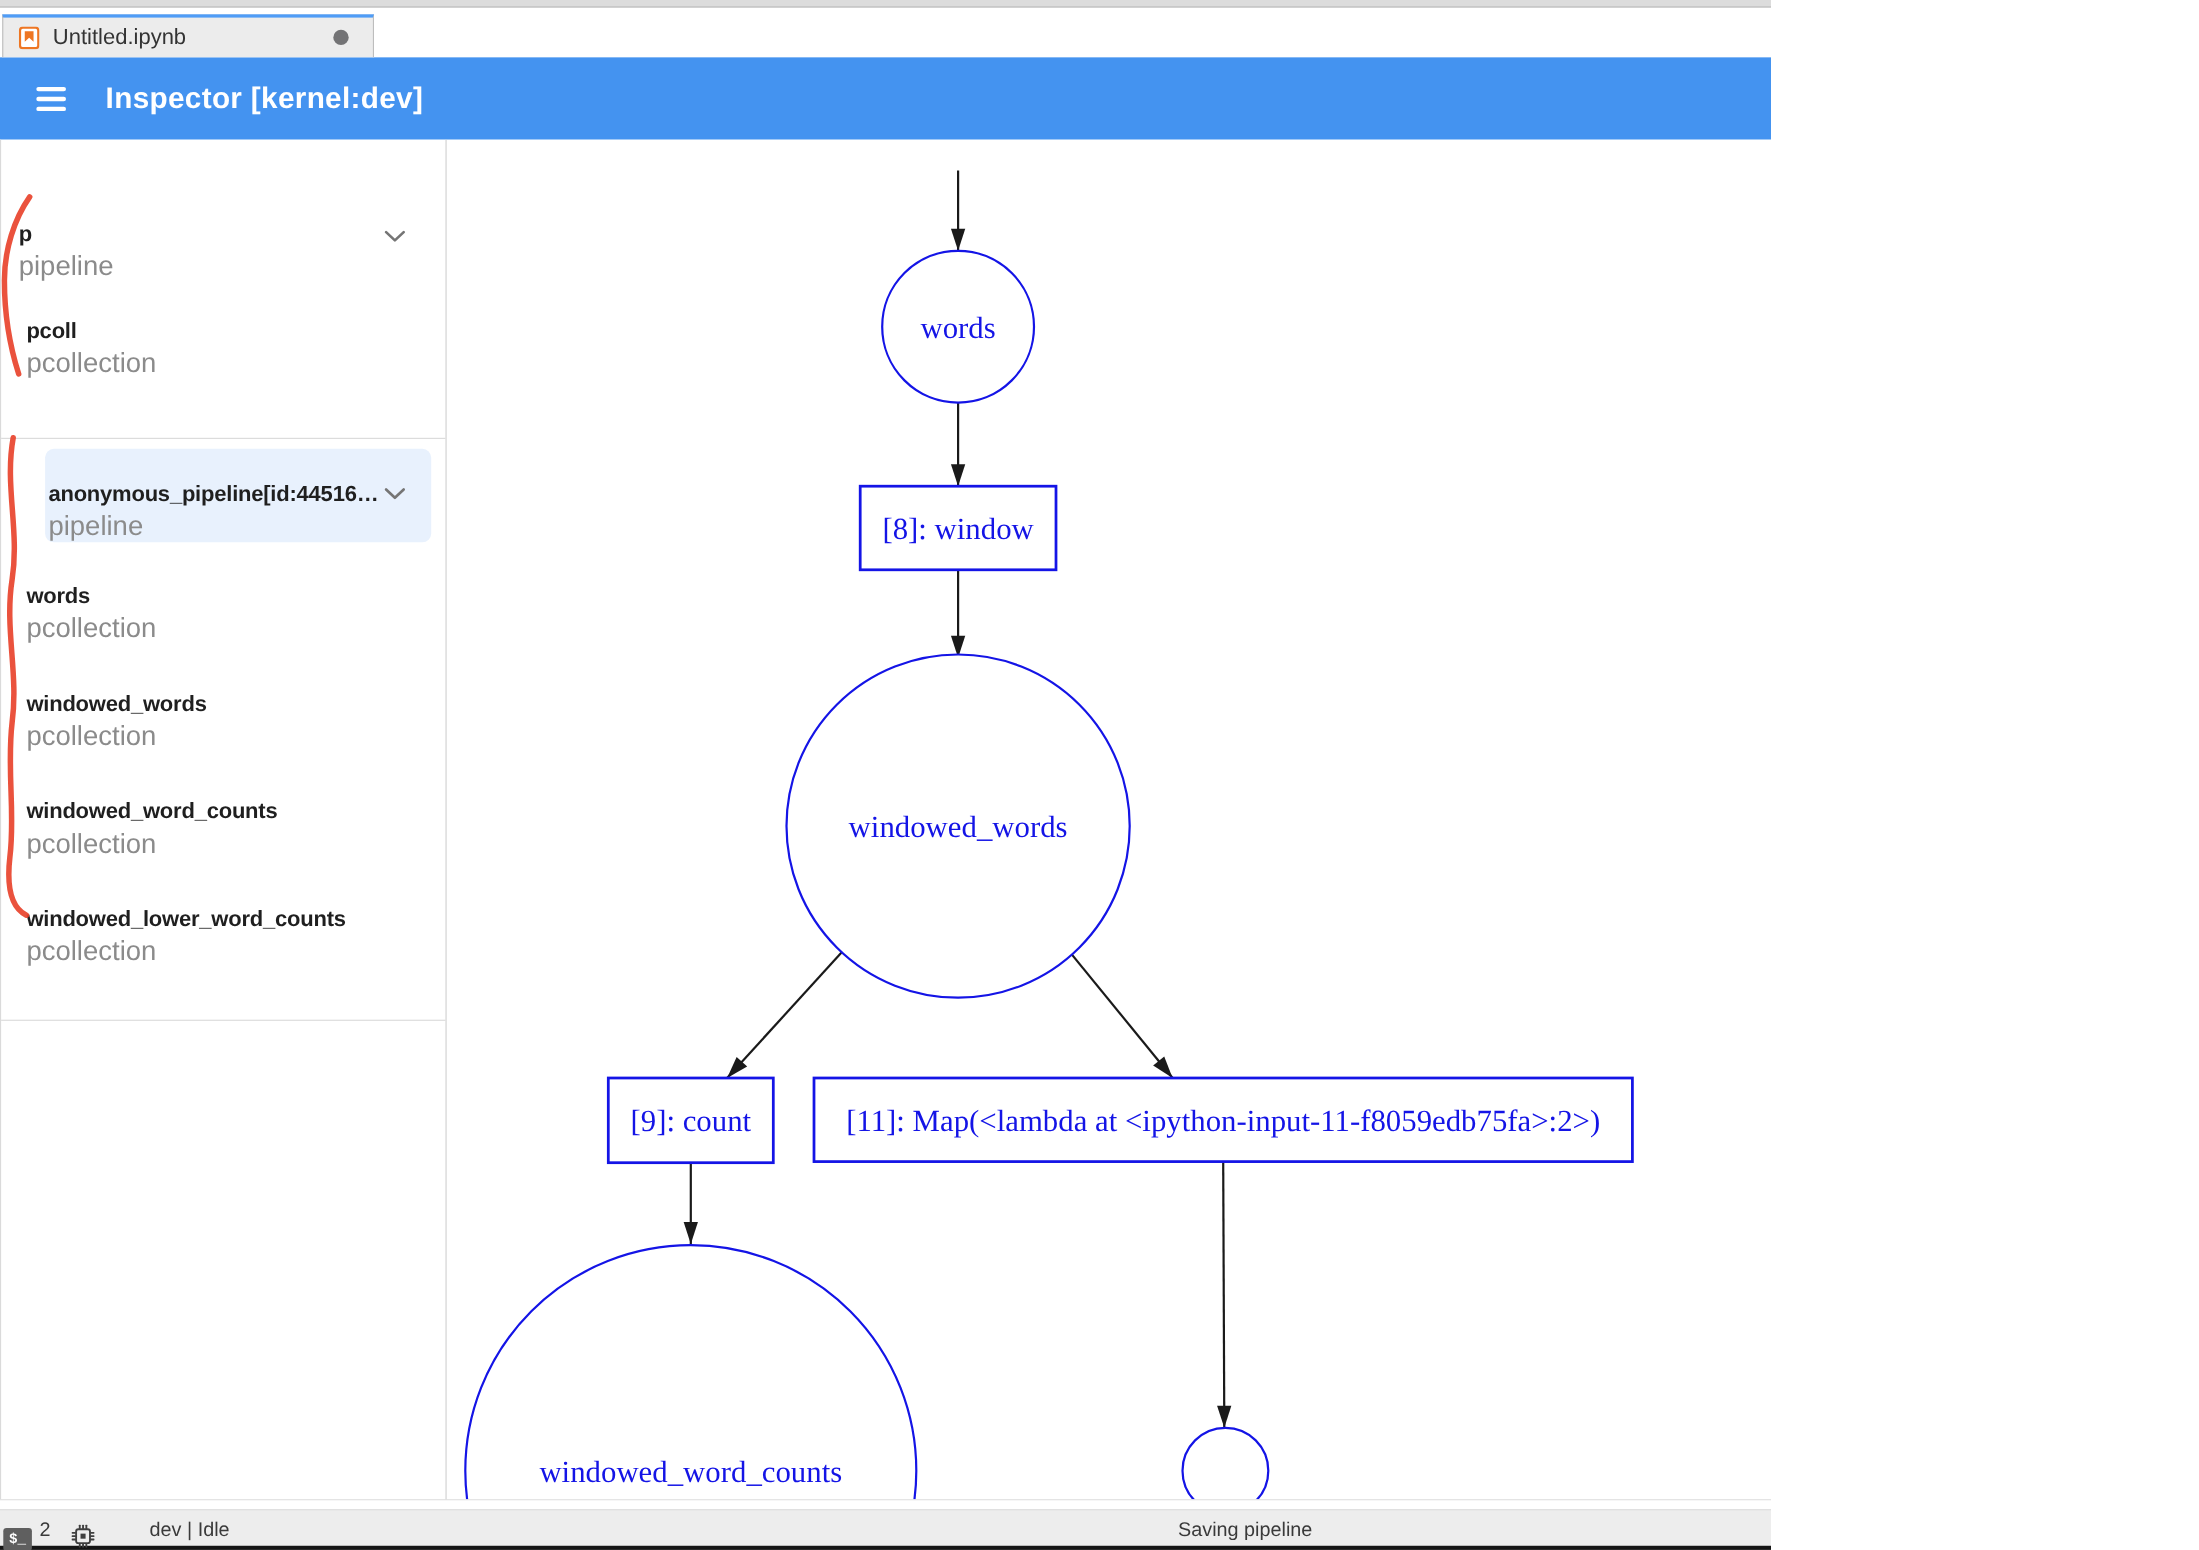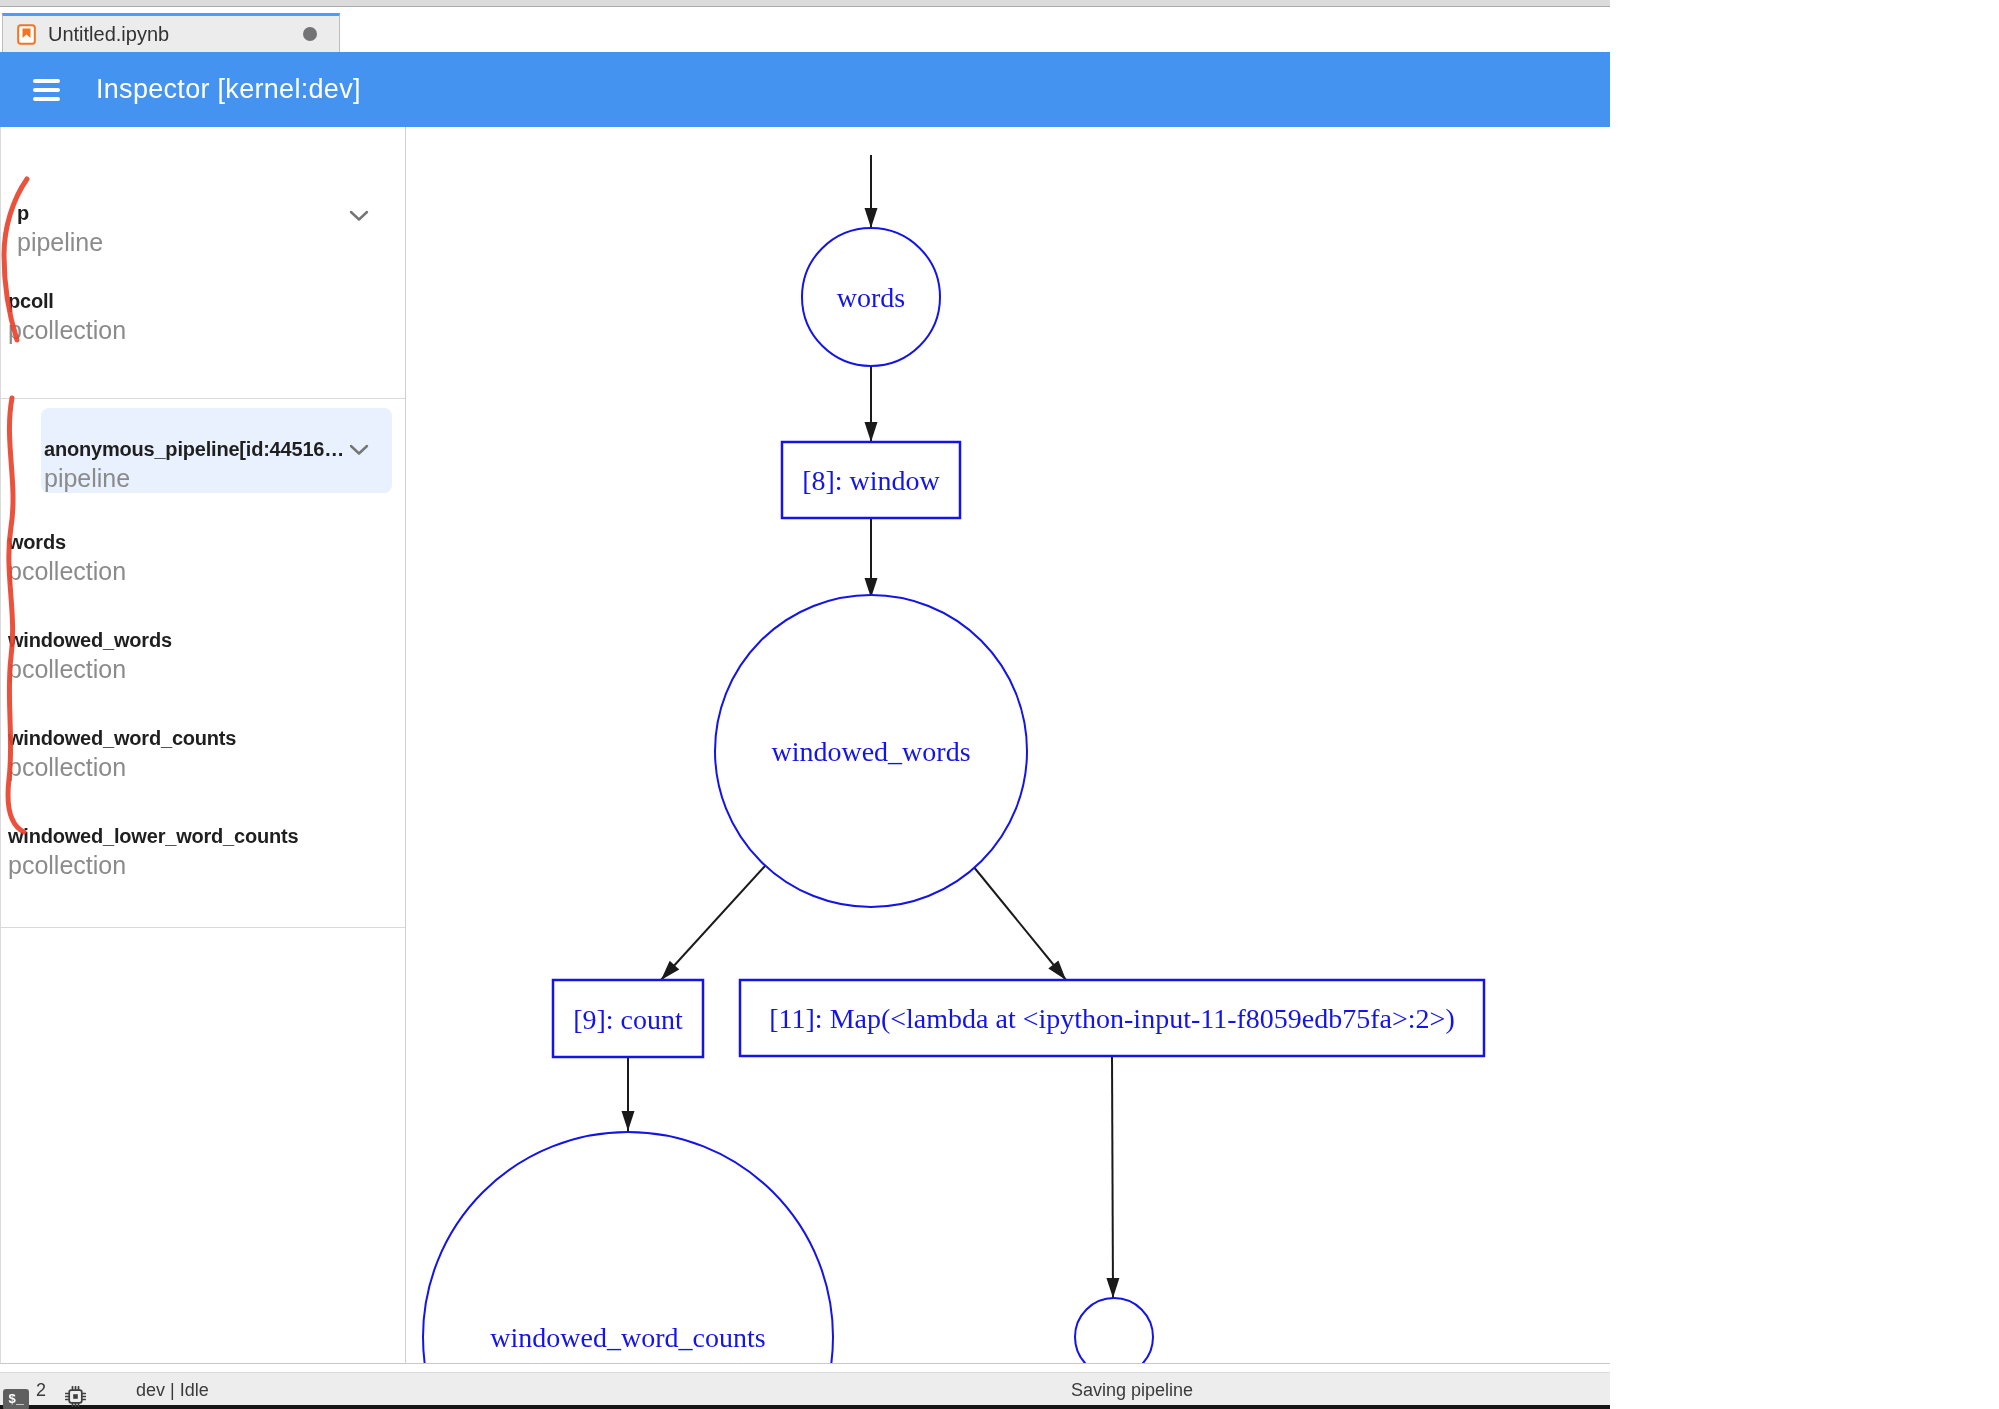--- a/index.html
+++ b/index.html
@@ -19,34 +19,34 @@
   .tab-label { font-size:20px; color:#333; white-space:nowrap; }
   .tab1 .tab-label { margin-left:12px; }
   .dirty-dot { margin-left:auto; width:14px; height:14px; border-radius:50%; background:#737375; margin-right:8px; }
   .close-x { margin-left:10px; display:flex; align-items:center; cursor:pointer; }
 
   
   .header { height:75px; display:flex; align-items:center; padding-left:33px; }
   .hamburger { width:27px; cursor:pointer; }
   .hamburger i { display:block; width:27px; height:4px; background:#fff; border-radius:2px; }
   .hamburger i + i { margin-top:5px; }
-  .title { color:#fff; font-size:27px; font-weight:normal; letter-spacing:.3px; margin-left:36px; }
+  .title { color:#fff; font-size:27px; font-weight:bold; letter-spacing:.3px; margin-left:36px; }
 
   
   .content { display:flex; height:1237px; border-bottom:1px solid #c9c9c9; }
   .sidebar { position:relative; width:406px; height:100%; background:#fff;
              border-right:1px solid #cfcfcf; border-left:1px solid #dadada; }
   .annotation { position:absolute; left:0; top:0; pointer-events:none; z-index:3; }
   .sb-card { border-bottom:1px solid #d9d9d9; }
   .sb-card.c1 { padding-top:75px; padding-bottom:20px; }
   .sb-card.c2 { padding-top:9px; padding-bottom:4px; }
   .sb-item { position:relative; margin-bottom:48px; }
   .sb-card.c1 .sb-item { margin-bottom:38px; }
   .sb-item.level0 { padding-left:16px; }
-  .sb-item.level1 { padding-left:7px; }
+  .sb-item.level1 { padding-left:23px; }
   .sb-item.selected { border-radius:8px; margin:0 13px 38px 13px; padding:30px 0 5px 3px; }
   .sb-name { font-size:20px; font-weight:bold; letter-spacing:-.2px; color:#1f1f1f;
              line-height:23px; white-space:nowrap; }
   .sb-type { font-size:25px; color:#8b8b8b; margin-top:7px; line-height:20px; }
   .sb-chevron { position:absolute; right:36px; top:6px; }
   .sb-item.selected .sb-chevron { right:23px; top:34px; }
 
   .diagram-wrap { flex:1; background:#fff; overflow:hidden; }
   .dg-label { font-family:"Liberation Serif", serif; font-size:28px; }
 

